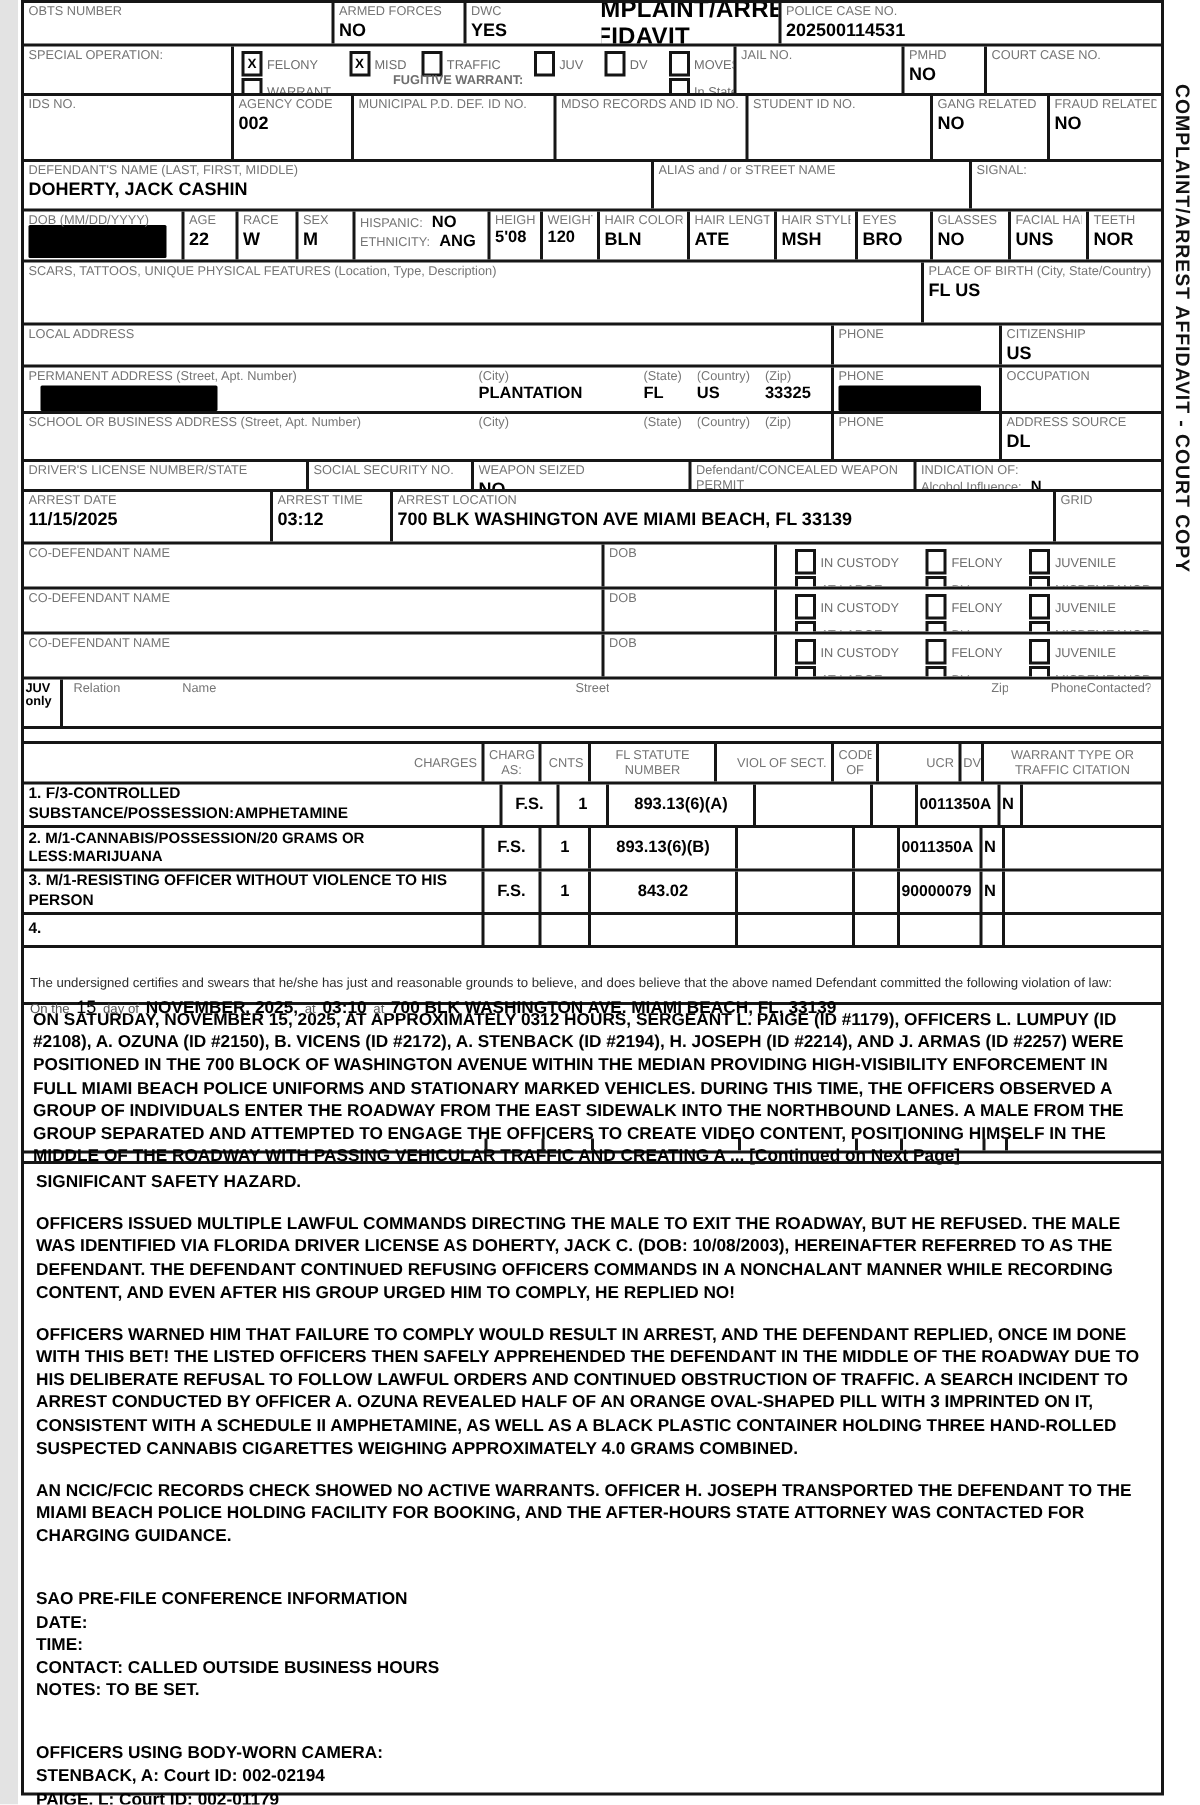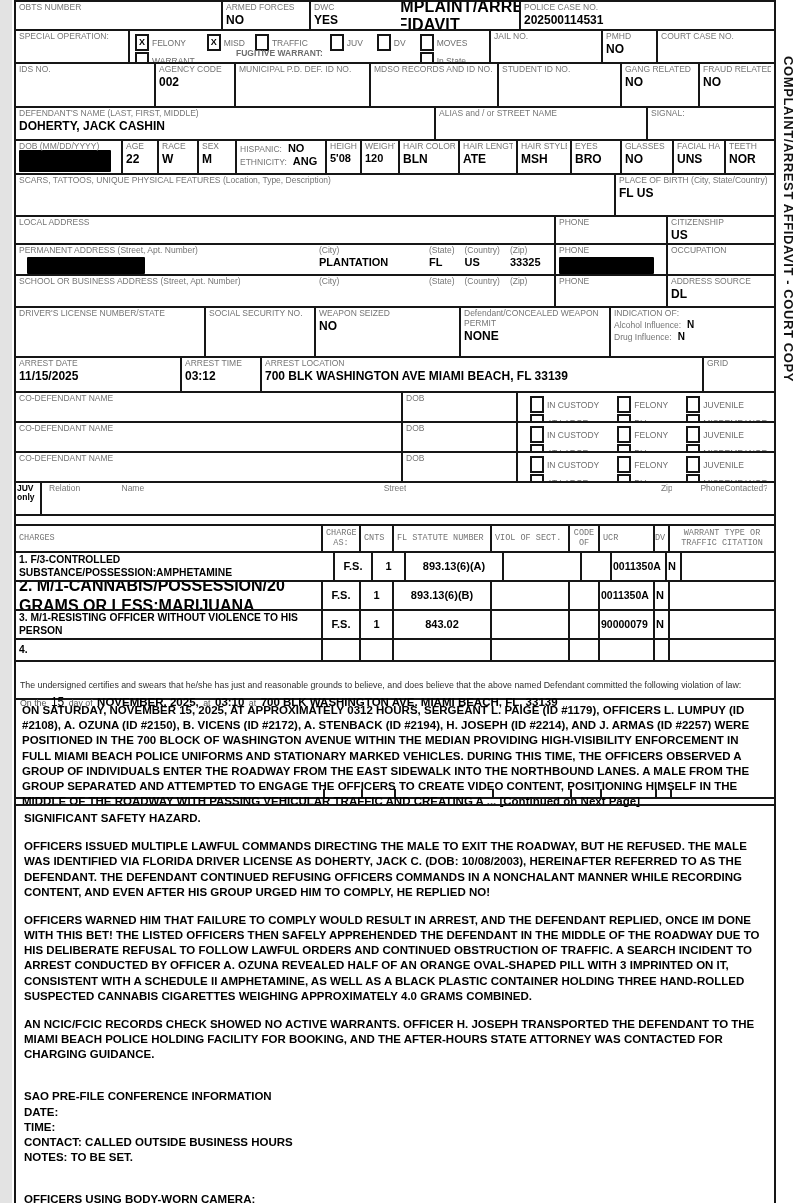--- a/index.html
+++ b/index.html
@@ -28,21 +28,21 @@
   .cbline{display:flex;align-items:center;gap:3px;margin-bottom:1px;}
   .cblbl{font-size:8.5px;color:#6d6d6d;white-space:nowrap;}
   .cbcol{display:flex;flex-direction:column;justify-content:flex-start;padding-top:2px;}
   .title{font-size:16px;font-weight:bold;letter-spacing:0.2px;}
   .side-text{
     position:absolute;left:796px;top:56px;transform:rotate(90deg);transform-origin:0 0;
     font-size:13px;font-weight:bold;white-space:nowrap;letter-spacing:0.6px;color:#111;
   }
   .gap{height:8px;background:#fff;}
   
-  .chead .cell{display:flex;align-items:center;justify-content:flex-start;text-align:center;font-family:Liberation Mono, monospace;}
+  .chead .cell{display:flex;align-items:center;justify-content:flex-end;text-align:center;}
   .chead .lbl{white-space:normal;text-align:center;}
   .crow .cell{display:flex;align-items:center;}
   .crow .val{font-size:11px;}
   .ctr{justify-content:center;text-align:center;}
   
   .cert-line1{font-size:8.8px;color:#2e2e2e;line-height:1.3;}
   .cert-sm{font-size:8.8px;color:#555;}
   .cert-big{font-size:11.5px;font-weight:bold;color:#000;}
   
   .narr{font-size:11.5px;font-weight:bold;line-height:1.32;color:#000;}
@@ -77,21 +77,21 @@
     <div class="cell" style="flex:1;display:flex;align-items:center;justify-content:center;border-left:none">
       <div class="title">COMPLAINT/ARREST AFFIDAVIT</div>
     </div>
     <div class="cell" style="width:255px">
       <div class="lbl">POLICE CASE NO.</div>
       <div class="val">202500114531</div>
     </div>
   </div>
 
   <div class="row" style="height:33px">
-    <div class="cell" style="width:112px">
+    <div class="cell" style="width:138px">
       <div class="lbl wrap">SPECIAL OPERATION:</div>
     </div>
     <div class="cell" style="flex:1;display:flex;border-left:2px solid #161616">
       <div class="cbcol" style="margin-left:2px">
         <div class="cbline">
             <span class="cb">X</span>
             <span class="cblbl">FELONY</span>
           </div>
         <div class="cbline">
             <span class="cb"></span>
@@ -333,21 +333,21 @@
     </div>
     <div class="cell" style="width:112px">
       <div class="lbl">PHONE</div>
     </div>
     <div class="cell" style="width:108px">
       <div class="lbl">ADDRESS SOURCE</div>
       <div class="val">DL</div>
     </div>
   </div>
 
-  <div class="row" style="height:50px">
+  <div class="row" style="height:20px">
     <div class="cell" style="width:188px">
       <div class="lbl">DRIVER'S LICENSE NUMBER/STATE</div>
       <div class="val"></div>
     </div>
     <div class="cell" style="width:110px">
       <div class="lbl">SOCIAL SECURITY NO.</div>
       <div class="val"></div>
     </div>
     <div class="cell" style="width:145px">
       <div class="lbl">WEAPON SEIZED</div>
@@ -531,21 +531,21 @@
   <div class="row chead" style="height:27px">
     <div class="cell" style="width:305px">
         <div class="lbl">CHARGES</div>
       </div>
     <div class="cell" style="width:38px">
         <div class="lbl">CHARGE AS:</div>
       </div>
     <div class="cell" style="width:33px">
         <div class="lbl">CNTS</div>
       </div>
-    <div class="cell" style="width:98px">
+    <div class="cell" style="width:84px">
         <div class="lbl">FL STATUTE NUMBER</div>
       </div>
     <div class="cell" style="width:78px">
         <div class="lbl">VIOL OF SECT.</div>
       </div>
     <div class="cell" style="width:30px">
         <div class="lbl">CODE OF</div>
       </div>
     <div class="cell" style="width:55px">
         <div class="lbl">UCR</div>
@@ -583,21 +583,21 @@
     <div class="cell" style="width:15px;padding:1px 1px">
         <div class="val">N</div>
       </div>
     <div class="cell" style="flex:1">
         <div class="val"></div>
       </div>
   </div>
 
   <div class="row crow" style="height:29px">
     <div class="cell" style="width:305px">
-        <div class="val" style="font-size:16px;white-space:normal">2. M/1-CANNABIS/POSSESSION/20 GRAMS OR LESS:MARIJUANA</div>
+        <div class="val" style="font-size:10px;white-space:normal">2. M/1-CANNABIS/POSSESSION/20 GRAMS OR LESS:MARIJUANA</div>
       </div>
     <div class="cell ctr" style="width:38px">
         <div class="val">F.S.</div>
       </div>
     <div class="cell ctr" style="width:33px">
         <div class="val">1</div>
       </div>
     <div class="cell ctr" style="width:98px">
         <div class="val">893.13(6)(B)</div>
       </div>

